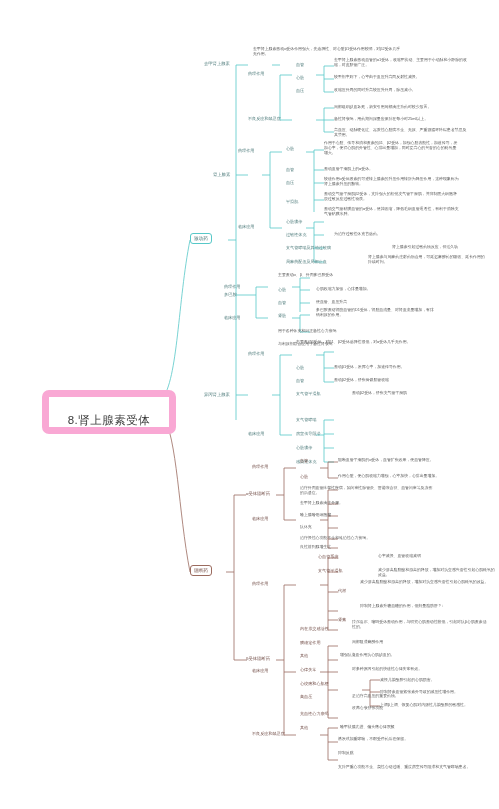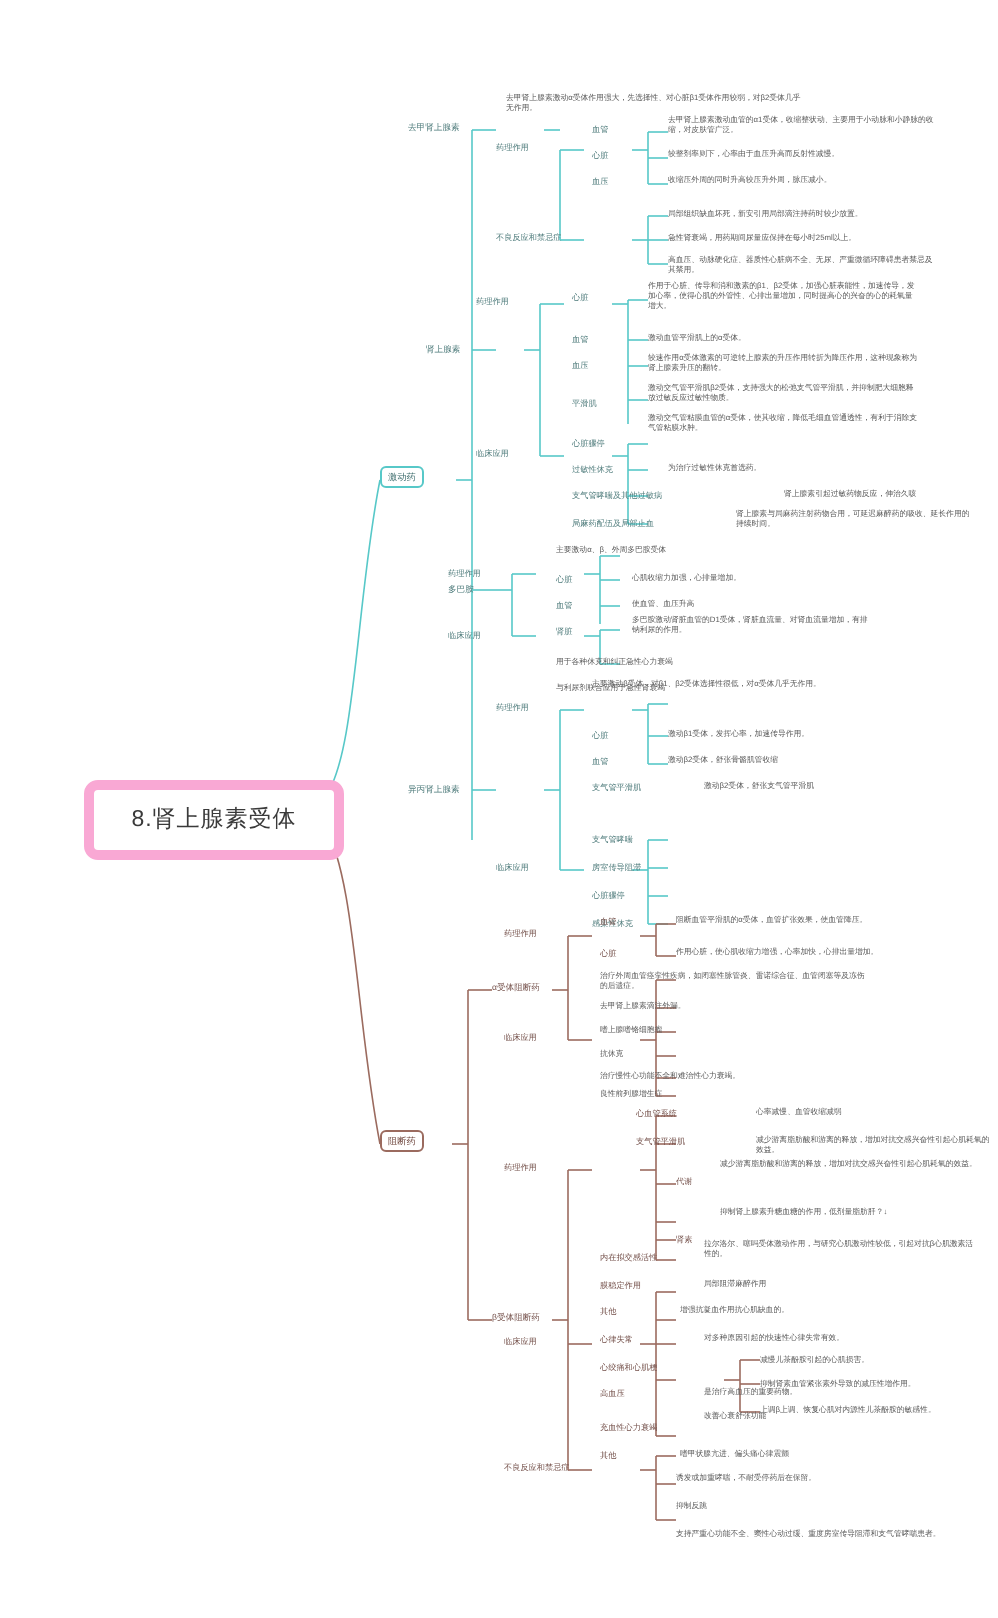--- a/index.html
+++ b/index.html
@@ -9,22 +9,22 @@
     color:#4a4a4a;
   }
   #canvas{position:absolute;left:0;top:0;width:499px;height:809px;}
   svg.links{position:absolute;left:0;top:0;width:499px;height:809px;pointer-events:none;}
 
   .node{position:absolute;white-space:nowrap;line-height:1.25;}
 
   
   .root{
     left:42px;top:390px;width:120px;height:30px;
-    border:5px solid #f9a8d4;border-radius:7px;background:#fff;
-    display:flex;align-items:center;justify-content:center;
+    border:7px solid #f9a8d4;border-radius:7px;background:#fff;
+    display:flex;align-items:flex-end;justify-content:center;
     font-size:11.5px;color:#3a3a3a;letter-spacing:.5px;
   }
 
   
   .lvl1{
     border:1px solid #57c8c8;background:#fff;border-radius:3px;
     font-size:4.6px;color:#3f6e6e;
     padding:1.5px 3px;
   }
   .lvl1.brown{border-color:#9b6b5f;color:#6e453c;}

